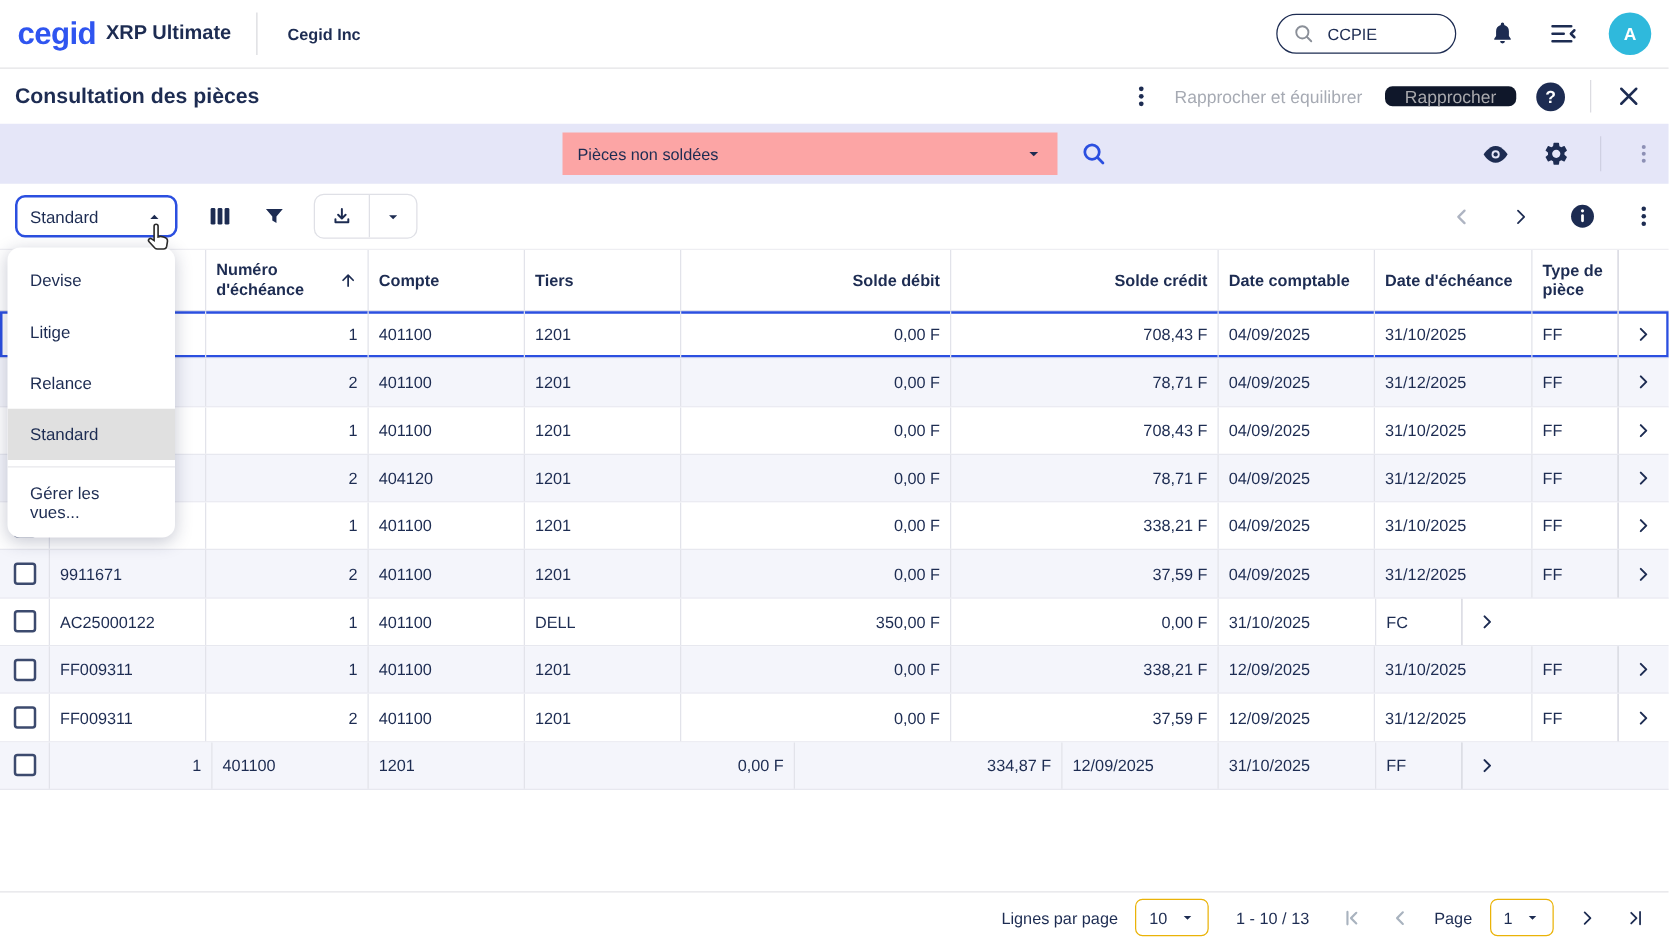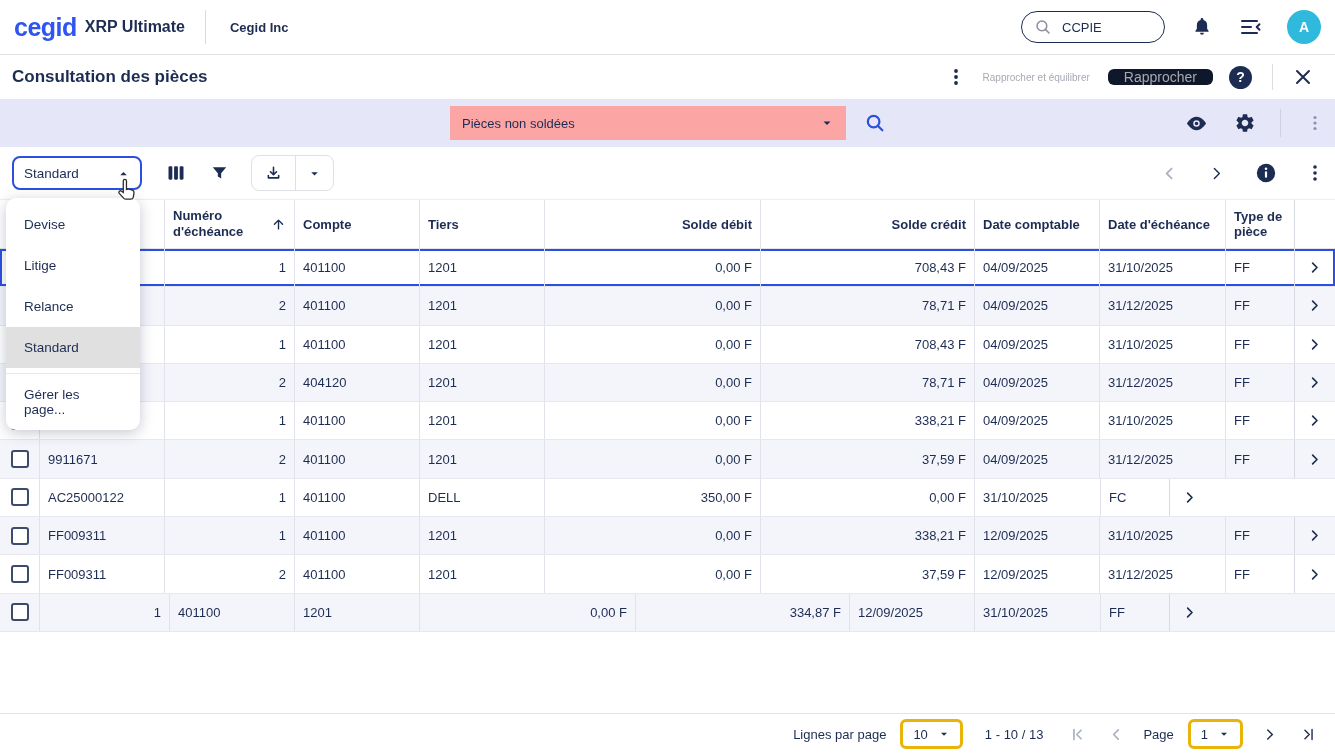--- a/index.html
+++ b/index.html
@@ -38,21 +38,21 @@
   .top-ic{margin-left:26px;cursor:pointer;}
   .avatar{width:34px;height:34px;border-radius:50%;background:var(--cyan);color:#fff;
     display:flex;align-items:center;justify-content:center;font-weight:bold;font-size:14px;margin-left:24px;}
 
   
   .titlebar{height:44px;display:flex;align-items:center;padding:0 12px;}
   .page-title{font-size:17px;font-weight:bold;}
   .badge{background:var(--badge-bg);color:#3b50d8;border-radius:13px;padding:5px 14px;
     font-size:13px;margin-left:14px;}
   .titlebar .spacer{flex:1;}
-  .action-secondary{color:var(--gray-disabled);font-size:10px;margin:0 18px;}
+  .action-secondary{color:var(--gray-disabled);font-size:14px;margin:0 18px;}
   .btn-disabled{background:#0f172a;color:#a9a9ad;border:0;border-radius:6px;
     padding:0 16px;font:inherit;font-size:14px;}
   .help-circle{width:23px;height:23px;border-radius:50%;background:var(--navy);color:#fff;
     display:flex;align-items:center;justify-content:center;font-weight:bold;font-size:14px;margin:0 20px 0 16px;}
   .vdiv{width:1px;height:26px;background:#dcdce1;}
   .close-x{margin:0 10px 0 20px;cursor:pointer;}
 
   
   .filterbar{height:48px;background:var(--lavender);display:flex;align-items:center;padding:0 12px;}
   .filterbar .left-pad{width:438px;}
@@ -113,21 +113,21 @@
   .menu-manage{height:45px;display:flex;align-items:center;padding:0 18px;font-size:13.5px;cursor:pointer;}
 
   .cursor-ghost{position:absolute;left:115px;top:178px;z-index:50;pointer-events:none;}
 
   
   .content-spacer{flex:1;}
   .page-wrap{display:flex;flex-direction:column;height:754px;}
   .footer{height:41px;border-top:1px solid #e4e4e8;display:flex;align-items:center;
     justify-content:flex-end;padding:0 14px;gap:14px;}
   .footer .lbl{font-size:13px;}
-  .mini-select{border:3px solid #eab308;border-radius:6px;height:30px;display:flex;
+  .mini-select{border:1px solid #eab308;border-radius:6px;height:30px;display:flex;
     align-items:center;gap:10px;padding:0 10px;cursor:pointer;font-size:13px;}
   .pg-ic{cursor:pointer;margin:0 4px;}
   .range{margin:0 8px;}
 </style>
 </head>
 <body>
 
 <div class="page-wrap">
 
   <div class="topbar">
@@ -545,20 +545,20 @@
     </span>
   </div>
 </div>
 
 <div class="menu" id="view-menu">
     <div class="menu-item">Devise</div>
     <div class="menu-item">Litige</div>
     <div class="menu-item">Relance</div>
     <div class="menu-item active">Standard</div>
     <div class="menu-div"></div>
-    <div class="menu-manage">Gérer les page...</div>
+    <div class="menu-manage">Gérer les vues...</div>
   </div>
 
 <span class="cursor-ghost">
   <svg width="24" height="26" viewBox="0 0 20 22">
     <path d="M8.2 1.2c.75 0 1.35.6 1.35 1.35v7.2l1.7-.35c.3-.05 3.6.65 4.2 1.55.4.6.55 1.2.45 1.85l-.55 3.4c-.2 1.05-1.05 1.75-2.1 1.75h-4.2c-.65 0-1.25-.25-1.7-.7l-3.9-4.25c-.5-.55-.45-1.35.1-1.85.45-.4 1.1-.45 1.6-.1l1.7 1.15V2.55c0-.75.6-1.35 1.35-1.35z" fill="#fff" stroke="#2b2b2b" stroke-width="1.1"></path>
   </svg>
 </span>
 
 </body></html>

